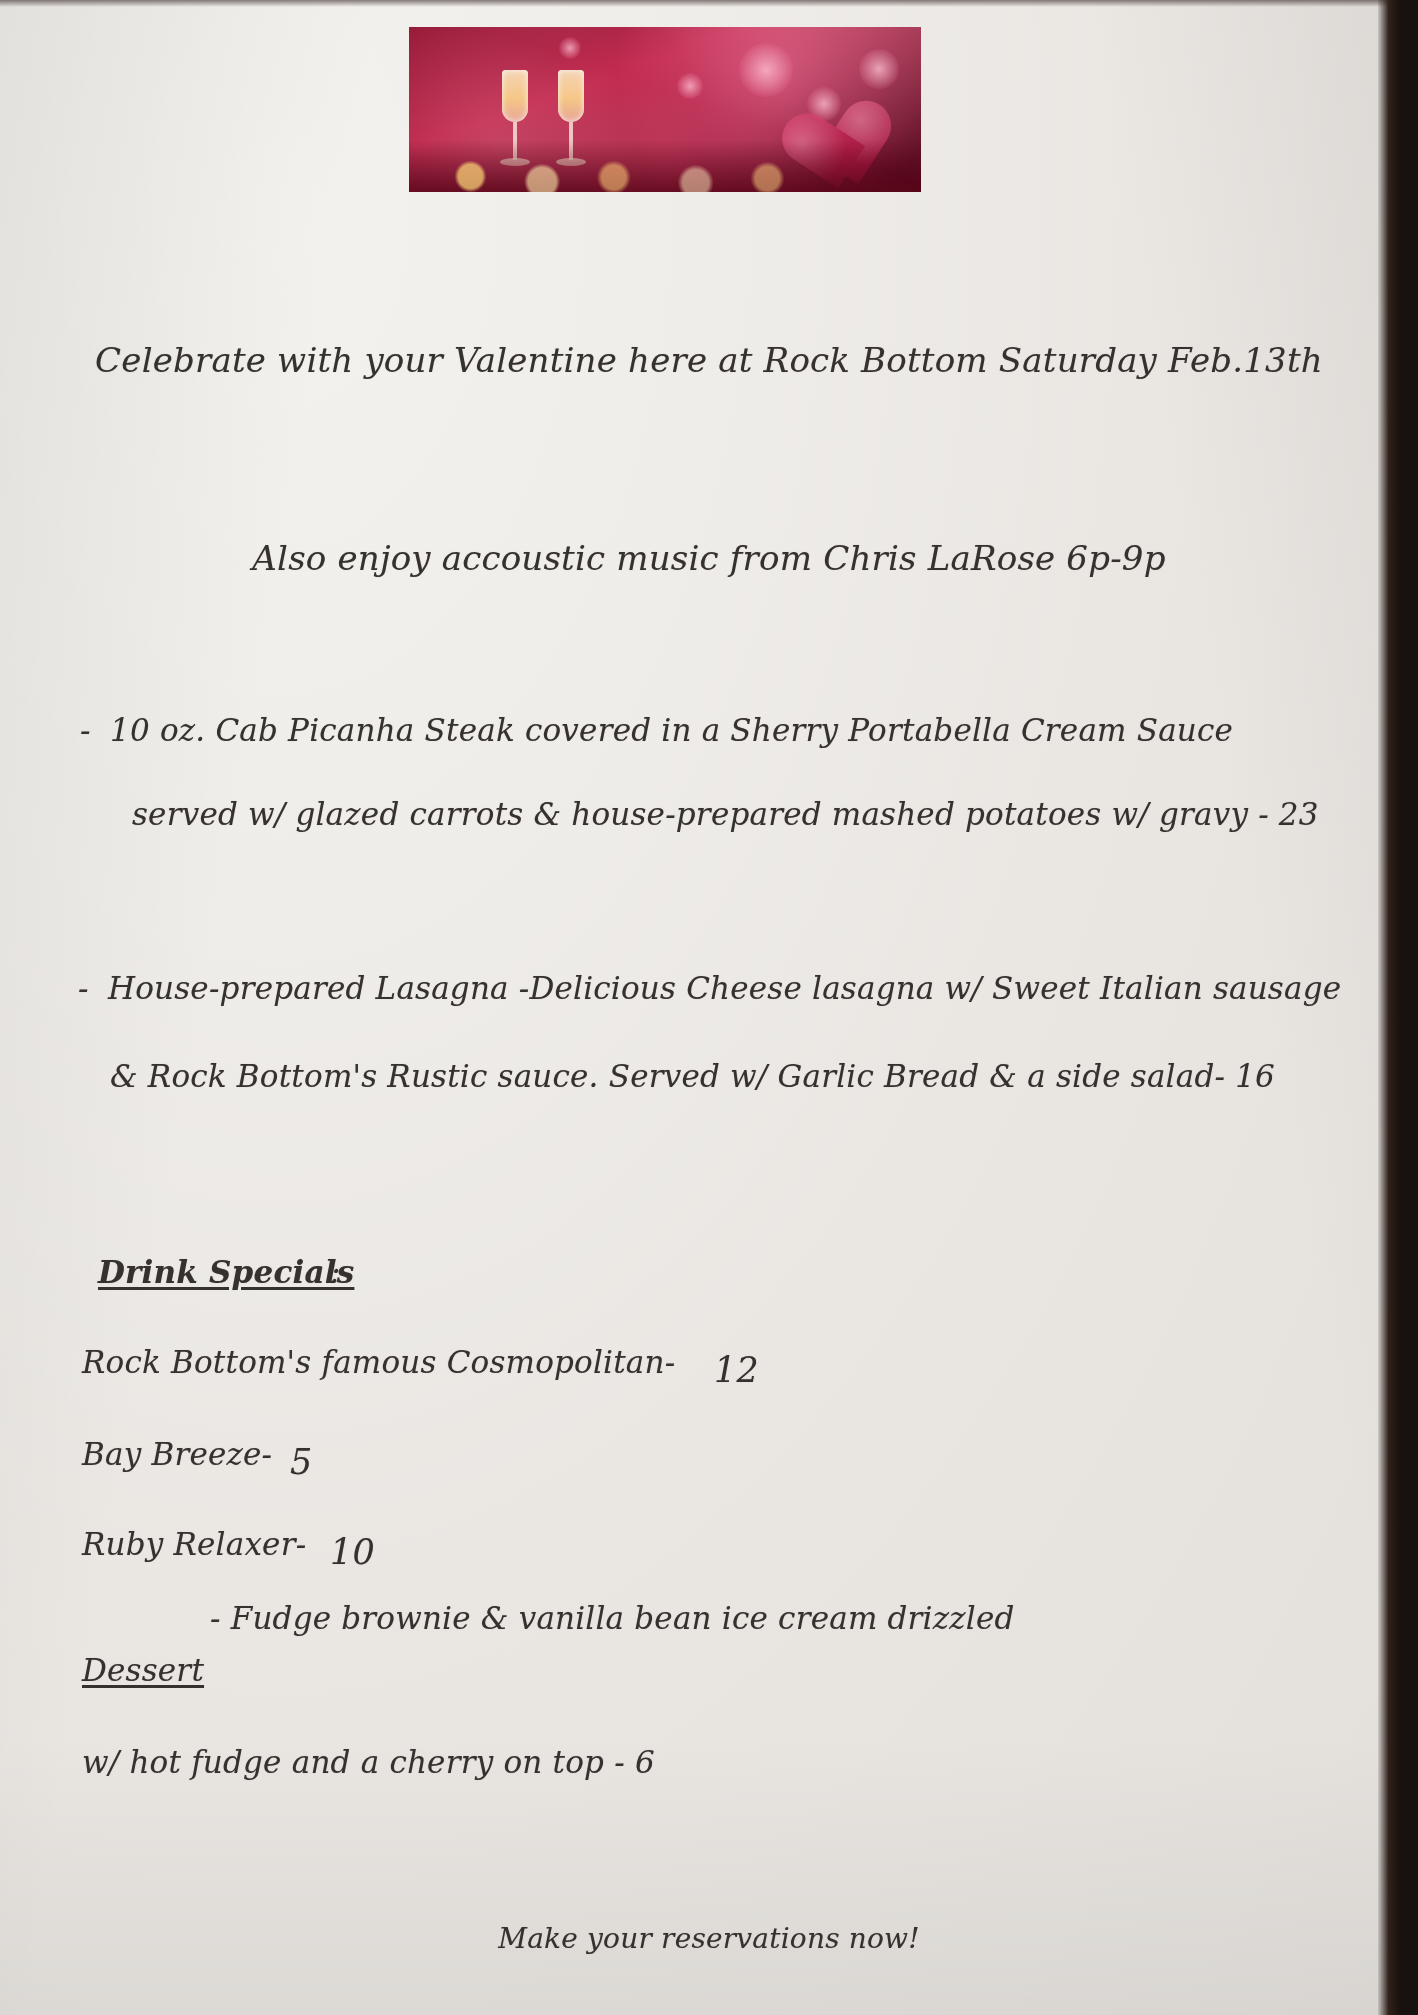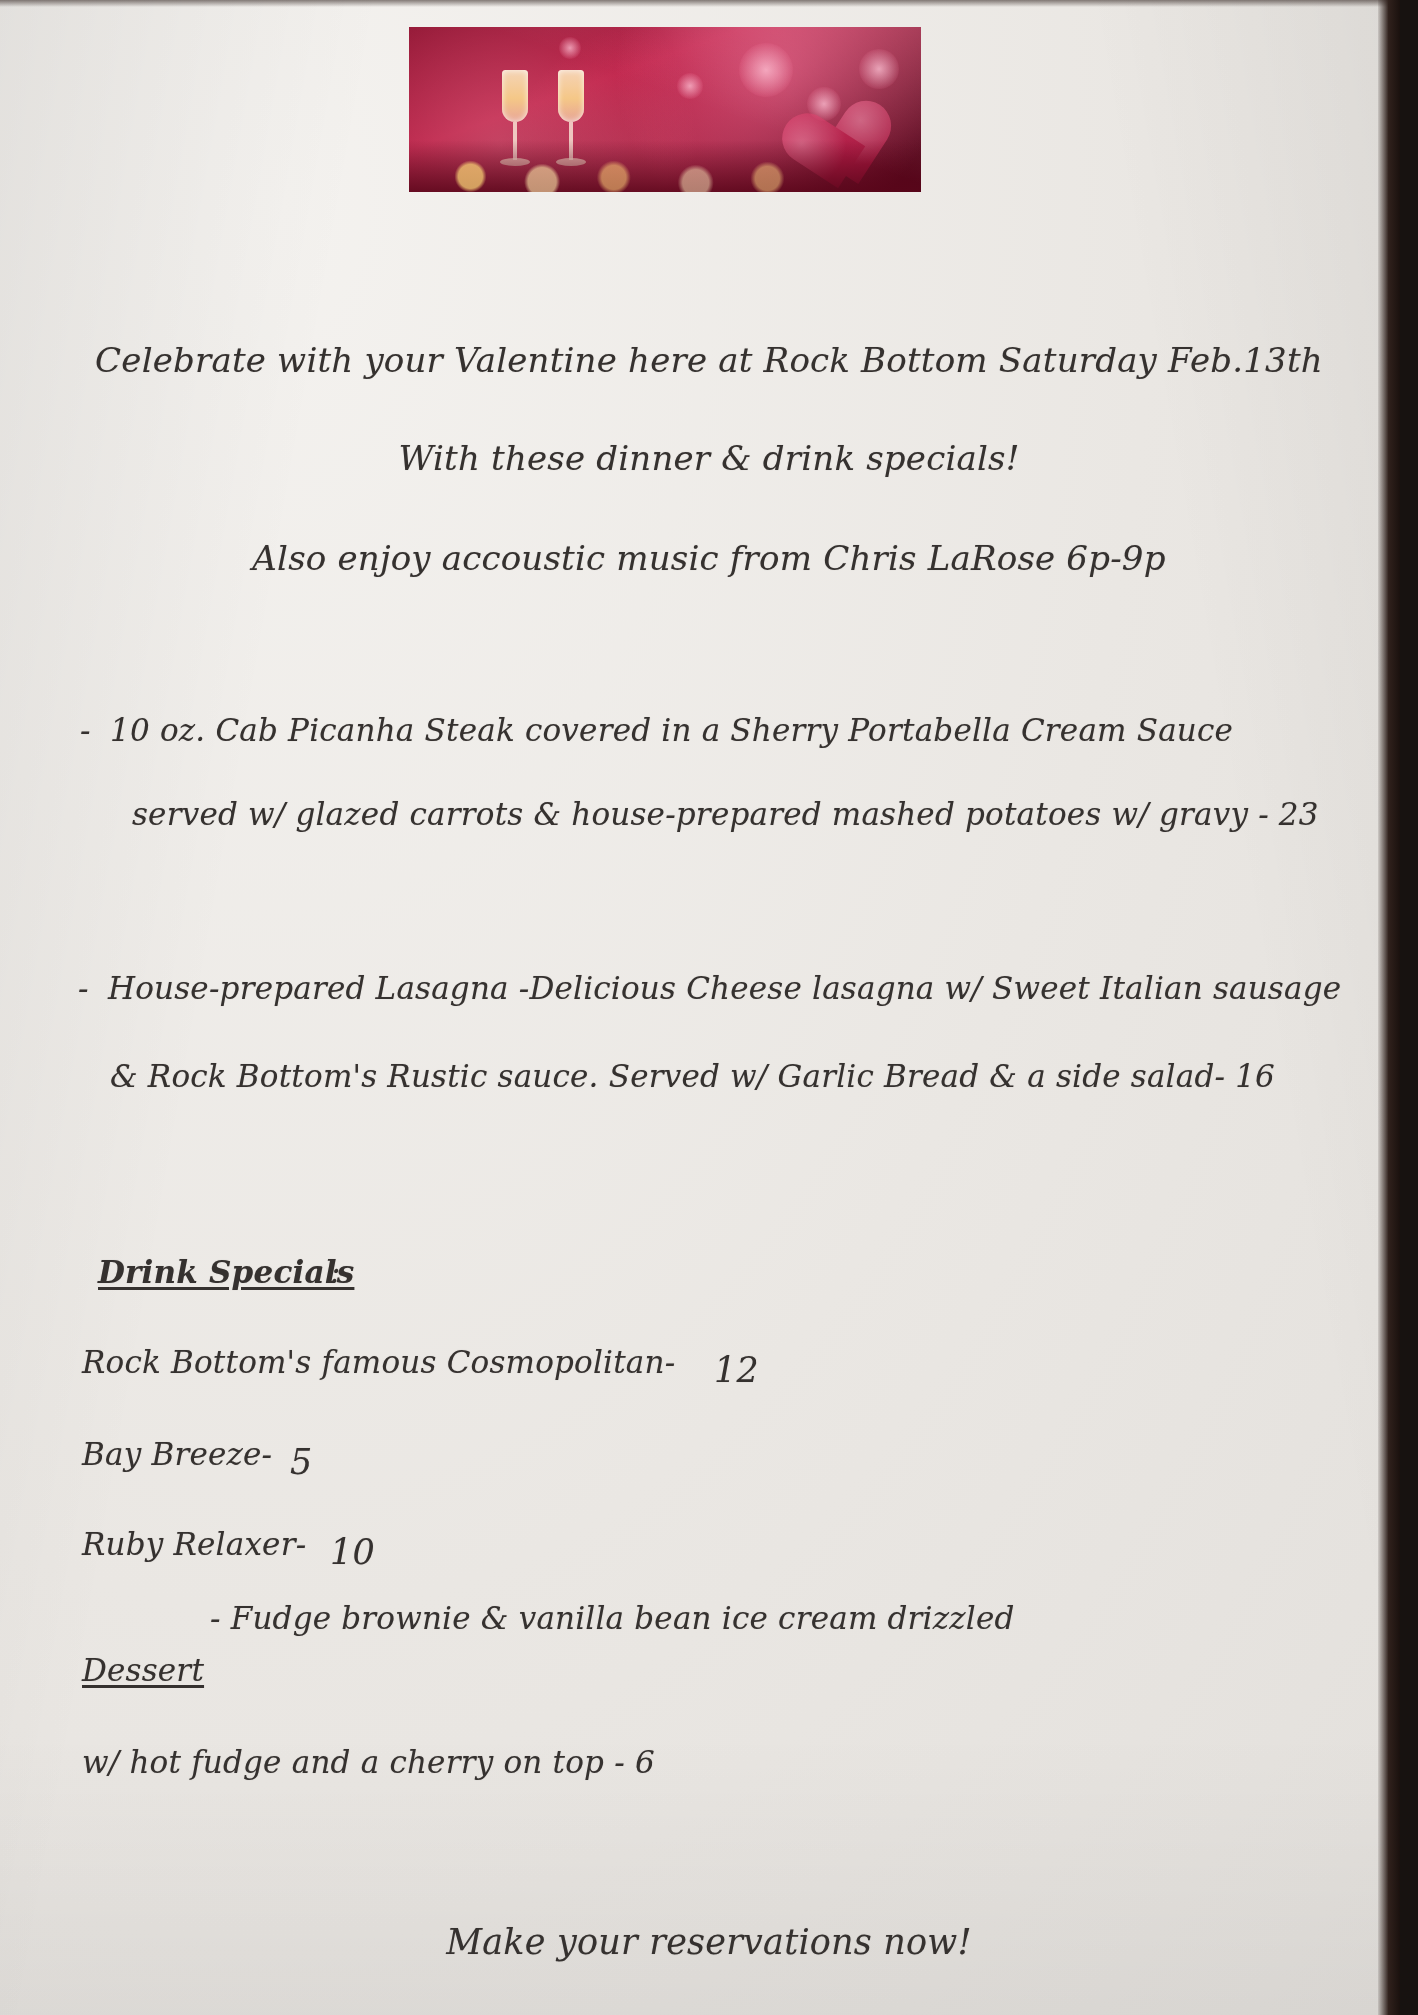--- a/index.html
+++ b/index.html
@@ -155,21 +155,21 @@
     font-style: italic;
     letter-spacing: .2px;
     color: #35312f;
     text-shadow: 0 0 1px rgba(60,55,52,.25);
   }
   .center { left: 0; width: 1418px; text-align: center; }
 
   .t-head { font-size: 34px; }
   .t-item { font-size: 31px; }
   .t-drink { font-size: 31px; }
-  .t-foot { font-size: 35px; }
+  .t-foot { font-size: 28px; }
   .u { text-decoration: underline; text-underline-offset: 4px; }
   .sm { font-size: 35px; }
 </style>
 </head>
 <body>
 
 <div class="page">
 
   <div class="edge-top"></div>
   <div class="edge-right"></div>
@@ -192,21 +192,20 @@
         <div class="stem"></div>
         <div class="foot"></div>
     </div>
     <div class="roses"></div>
     <div class="shine"></div>
   </div>
 
   <div class="doc">
 
     <div class="line center t-head" style="top:340px;">Celebrate with your Valentine here at Rock Bottom Saturday Feb.13th</div>
-    <div class="line center t-head" style="top:438px;">With these dinner &amp; drink specials!</div>
     <div class="line center t-head" style="top:538px;">Also enjoy accoustic music from Chris LaRose 6p-9p</div>
 
     <div class="line t-item" style="left:80px;top:712px;">-</div>
     <div class="line t-item" style="left:110px;top:712px;">10 oz. Cab Picanha Steak covered in a Sherry Portabella Cream Sauce</div>
     <div class="line t-item" style="left:132px;top:796px;">served w/ glazed carrots &amp; house-prepared mashed potatoes w/ gravy  - 23</div>
 
     <div class="line t-item" style="left:78px;top:970px;">-</div>
     <div class="line t-item" style="left:108px;top:970px;">House-prepared Lasagna -Delicious Cheese lasagna w/ Sweet Italian sausage</div>
     <div class="line t-item" style="left:110px;top:1058px;">&amp; Rock Bottom's Rustic sauce. Served w/ Garlic Bread &amp; a side salad- 16</div>
 

